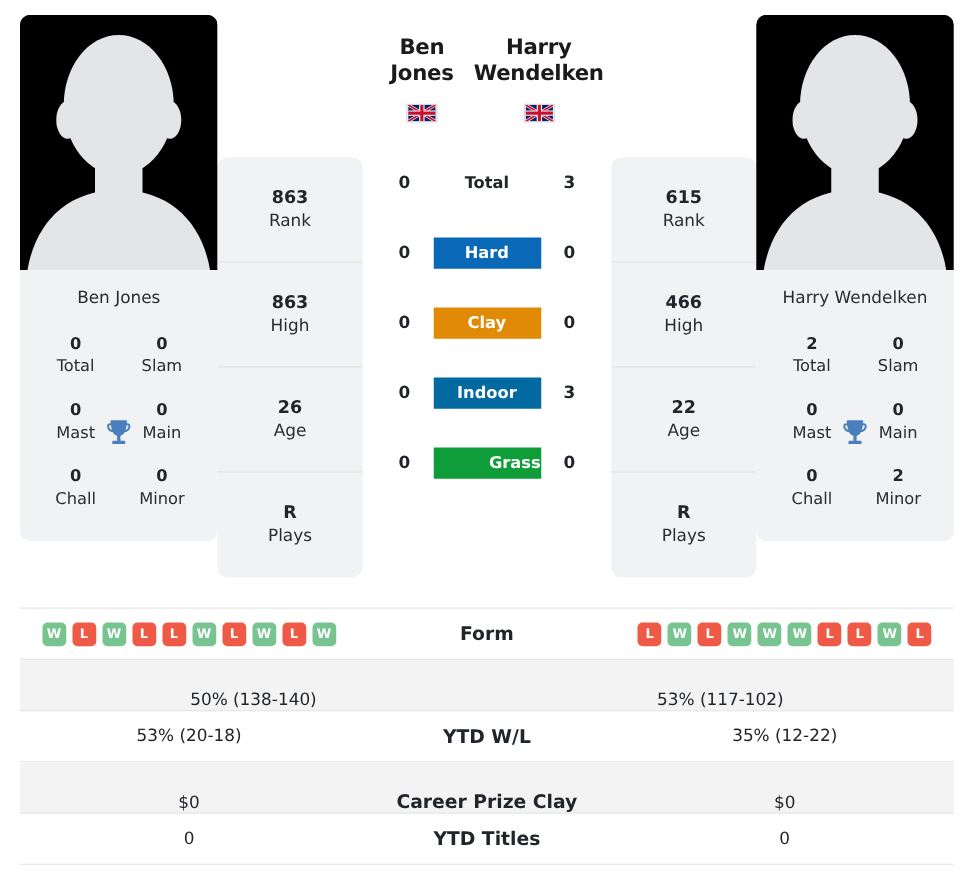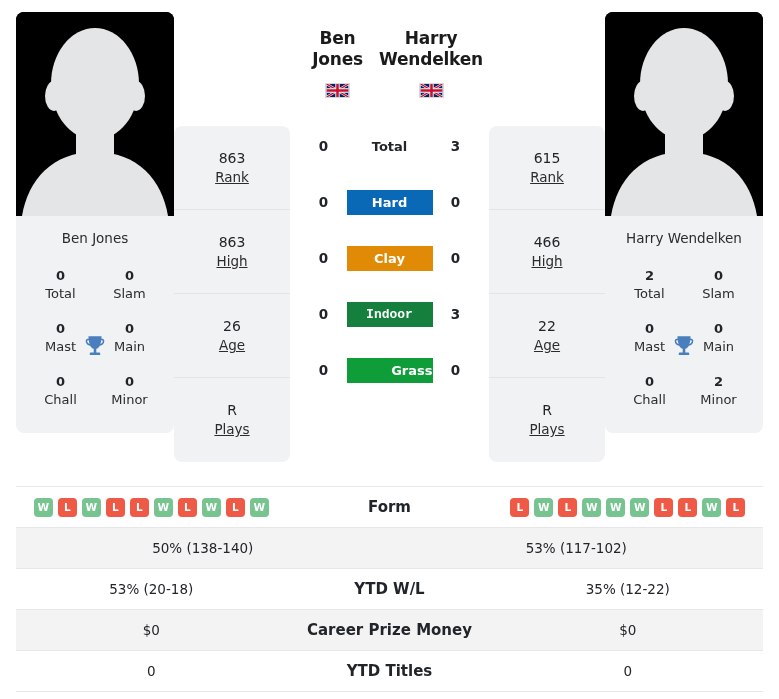--- a/index.html
+++ b/index.html
@@ -88,29 +88,28 @@
     height: 84px;
     display: flex;
     flex-direction: column;
     align-items: center;
     justify-content: center;
     border-bottom: 1px solid #e3e4e6;
   }
   .stat-box:last-child { border-bottom: none; }
   .stat-box .v {
     font-size: 14px;
-    font-weight: 400;
+    font-weight: 700;
     color: #212529;
     line-height: 1.45;
   }
   .stat-box .k {
     font-size: 13.5px;
     color: #2b2b2b;
     line-height: 1.45;
-    text-decoration: underline;
   }
 
   
   .center {
     flex: 1 1 auto;
     display: flex;
     flex-direction: column;
     align-items: stretch;
     padding: 0 6px;
     min-width: 0;
@@ -181,21 +180,21 @@
     left: 16px; right: 16px;
     top: 486px;
     border-top: 1px solid #e8e8e8;
   }
   .trow {
     display: flex;
     align-items: center;
     height: 41px;
     border-bottom: 1px solid #e8e8e8;
   }
-  .trow.alt { background: #f3f3f3; }
+  .trow.alt { background: #f3f3f3; align-items: flex-end; }
   .tcell {
     flex: 1 1 0;
     text-align: center;
     font-size: 13.5px;
     color: #212529;
     display: flex;
     align-items: center;
     justify-content: center;
   }
   .tcell.mid {
@@ -333,21 +332,21 @@
           <div class="surface-label" style="background: rgb(10, 105, 183);">Hard</div>
           <div class="score">0</div>
         </div>
         <div class="srow">
           <div class="score">0</div>
           <div class="surface-label" style="background: rgb(224, 138, 6);">Clay</div>
           <div class="score">0</div>
         </div>
         <div class="srow">
           <div class="score">0</div>
-          <div class="surface-label" style="background: #15803d; font-family: Liberation Mono, monospace;">Indoor</div>
+          <div class="surface-label" style="background: #0369a1;">Indoor</div>
           <div class="score">3</div>
         </div>
         <div class="srow">
           <div class="score">0</div>
           <div class="surface-label" style="background: rgb(15, 157, 58); text-align: right;">Grass</div>
           <div class="score">0</div>
         </div>
       </div>
     </div>
 
@@ -456,21 +455,21 @@
     </div>
 
     <div class="trow">
       <div class="tcell">53% (20-18)</div>
       <div class="tcell mid">YTD W/L</div>
       <div class="tcell">35% (12-22)</div>
     </div>
 
     <div class="trow alt">
       <div class="tcell">$0</div>
-      <div class="tcell mid">Career Prize Money</div>
+      <div class="tcell mid">Career Prize Clay</div>
       <div class="tcell">$0</div>
     </div>
 
     <div class="trow">
       <div class="tcell">0</div>
       <div class="tcell mid">YTD Titles</div>
       <div class="tcell">0</div>
     </div>
 
   </div>

